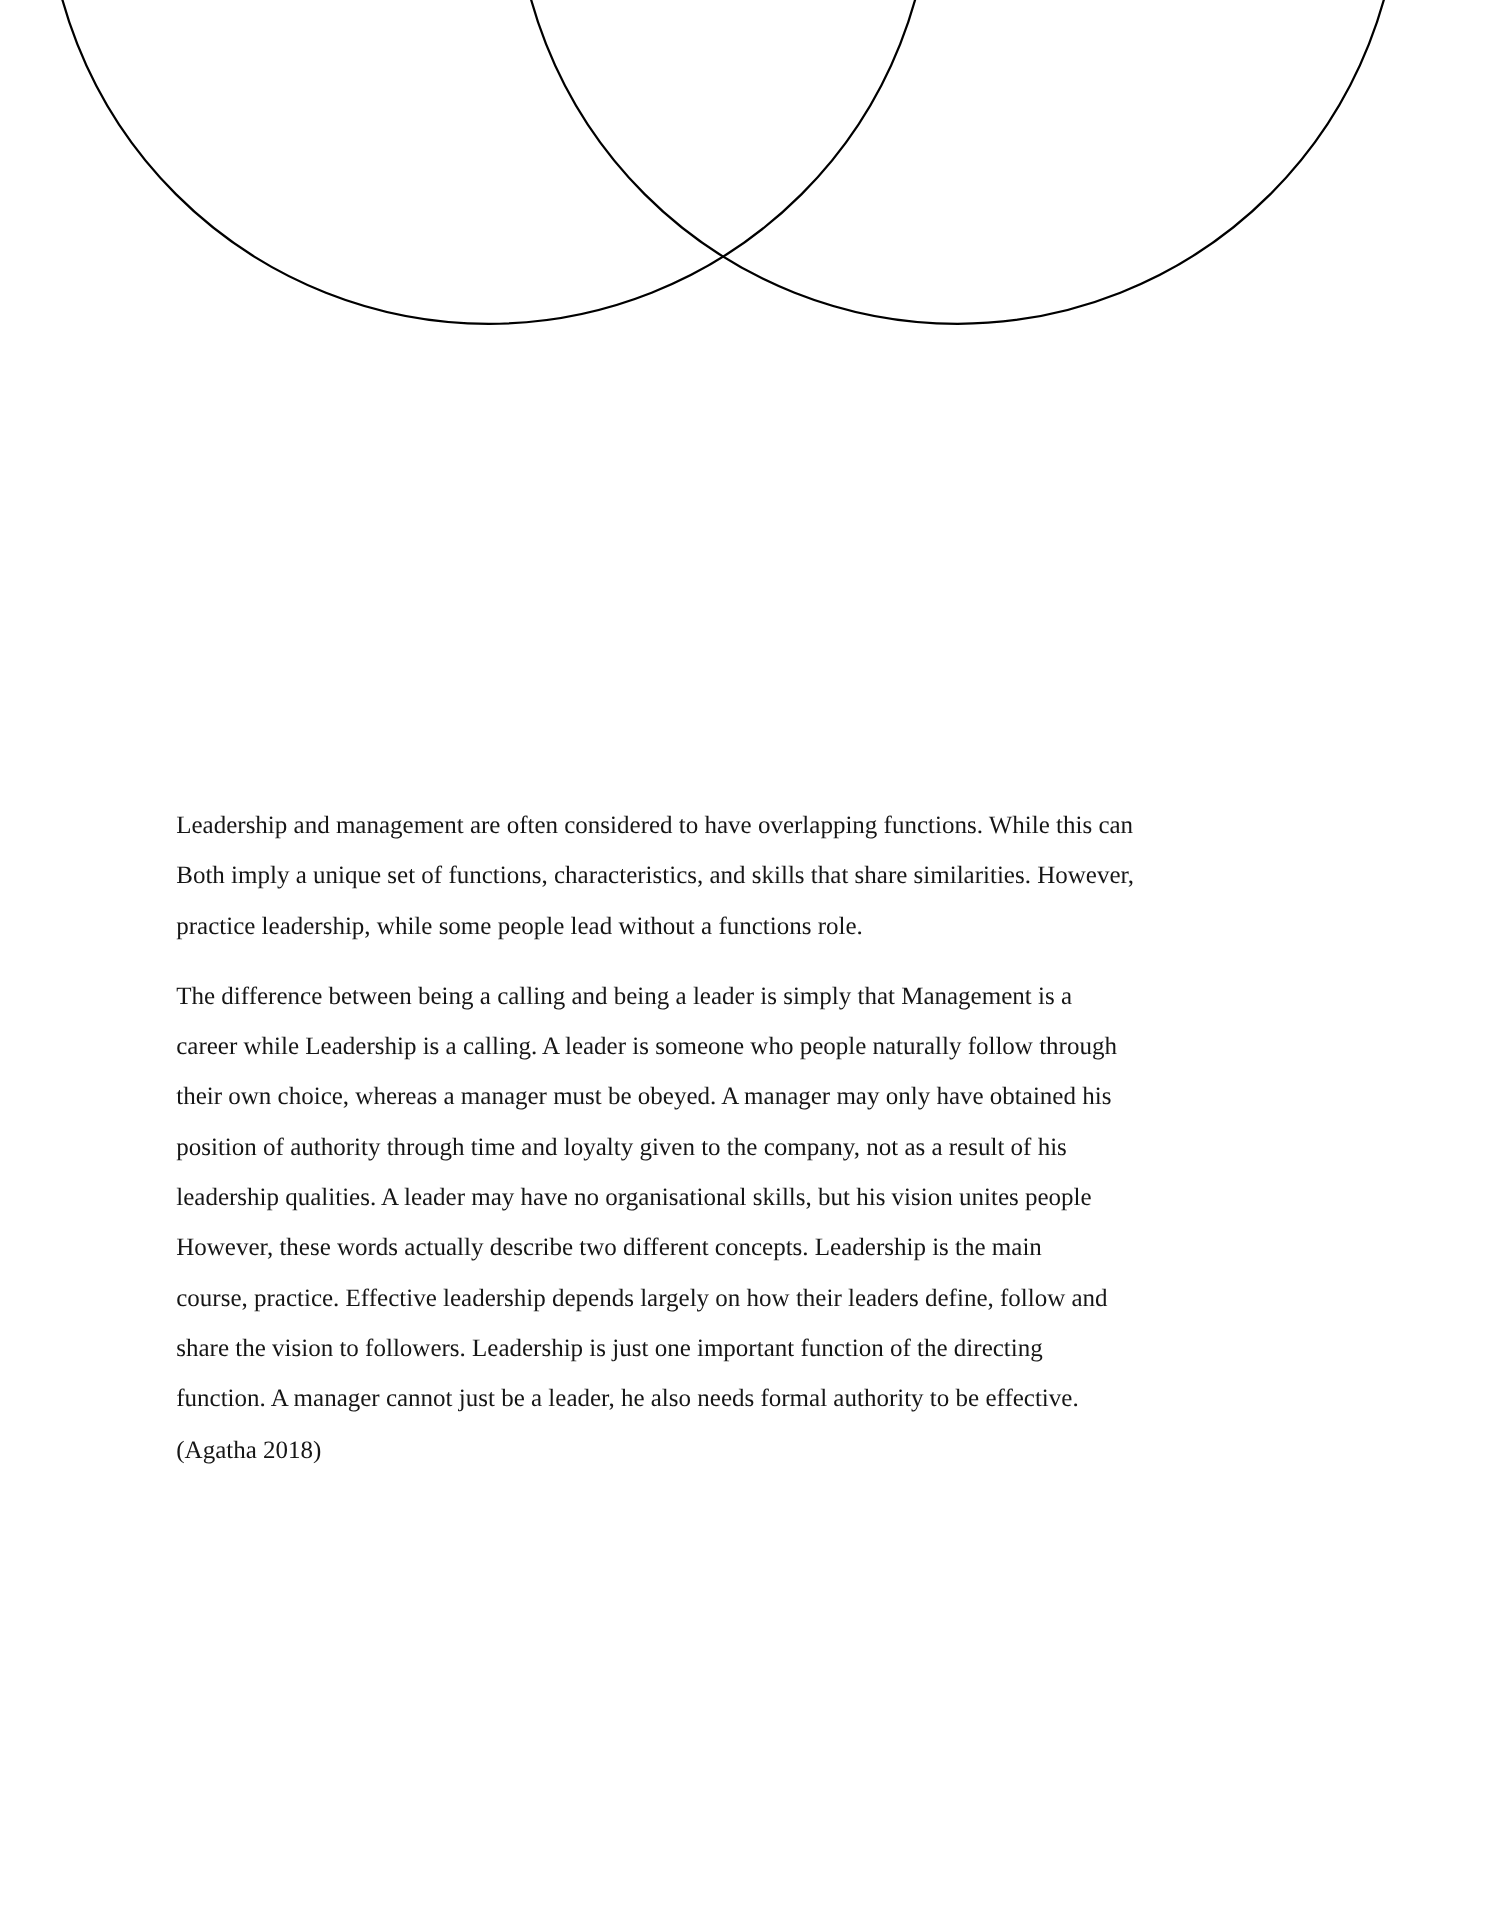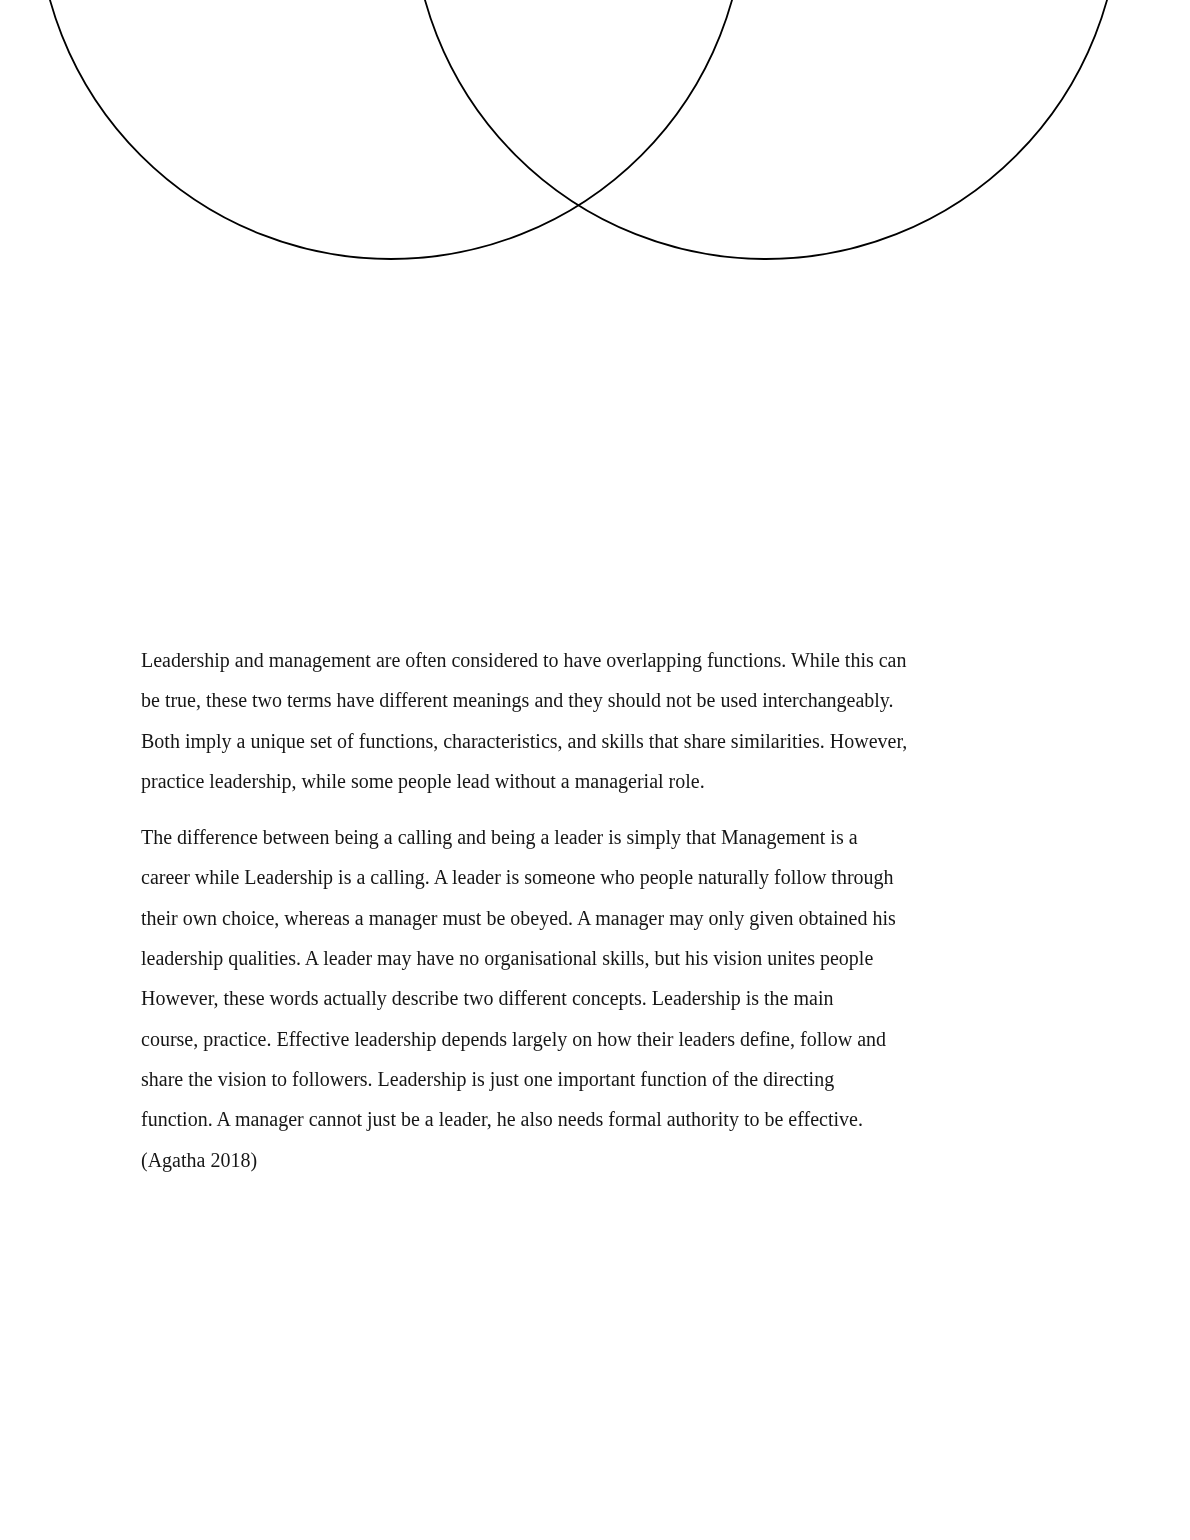--- a/index.html
+++ b/index.html
@@ -49,28 +49,28 @@
 <div class="page">
 
   <svg class="venn" width="1190" height="290" viewBox="0 0 1190 290" aria-hidden="true">
     <circle cx="391" cy="-95" r="354" stroke="#000000"></circle>
     <circle cx="766" cy="-95" r="354" stroke="#000000"></circle>
   </svg>
 
   <div class="text-block" style="color: rgb(22, 22, 22);">
       <div class="para">
         <div class="line">Leadership and management are often considered to have overlapping functions. While this can</div>
-        <div class="line">be true, these two terms have different meanings and they should not be used interchangeably.</div>
         <div class="line">Both imply a unique set of functions, characteristics, and skills that share similarities. However,</div>
-        <div class="line">practice leadership, while some people lead without a managerial role.</div>
+        <div class="line">practice leadership, while some people lead without a functions role.</div>
       </div>
       <div class="para">
         <div class="line">The difference between being a calling and being a leader is simply that Management is a</div>
         <div class="line">career while Leadership is a calling. A leader is someone who people naturally follow through</div>
-        <div class="line">their own choice, whereas a manager must be obeyed. A manager may only given obtained his</div>
+        <div class="line">their own choice, whereas a manager must be obeyed. A manager may only have obtained his</div>
+        <div class="line">position of authority through time and loyalty given to the company, not as a result of his</div>
         <div class="line">leadership qualities. A leader may have no organisational skills, but his vision unites people</div>
         <div class="line">However, these words actually describe two different concepts. Leadership is the main</div>
         <div class="line">course, practice. Effective leadership depends largely on how their leaders define, follow and</div>
         <div class="line">share the vision to followers. Leadership is just one important function of the directing</div>
         <div class="line">function. A manager cannot just be a leader, he also needs formal authority to be effective.</div>
         <div class="line">(Agatha 2018)</div>
       </div>
     </div>
 
 </div>

